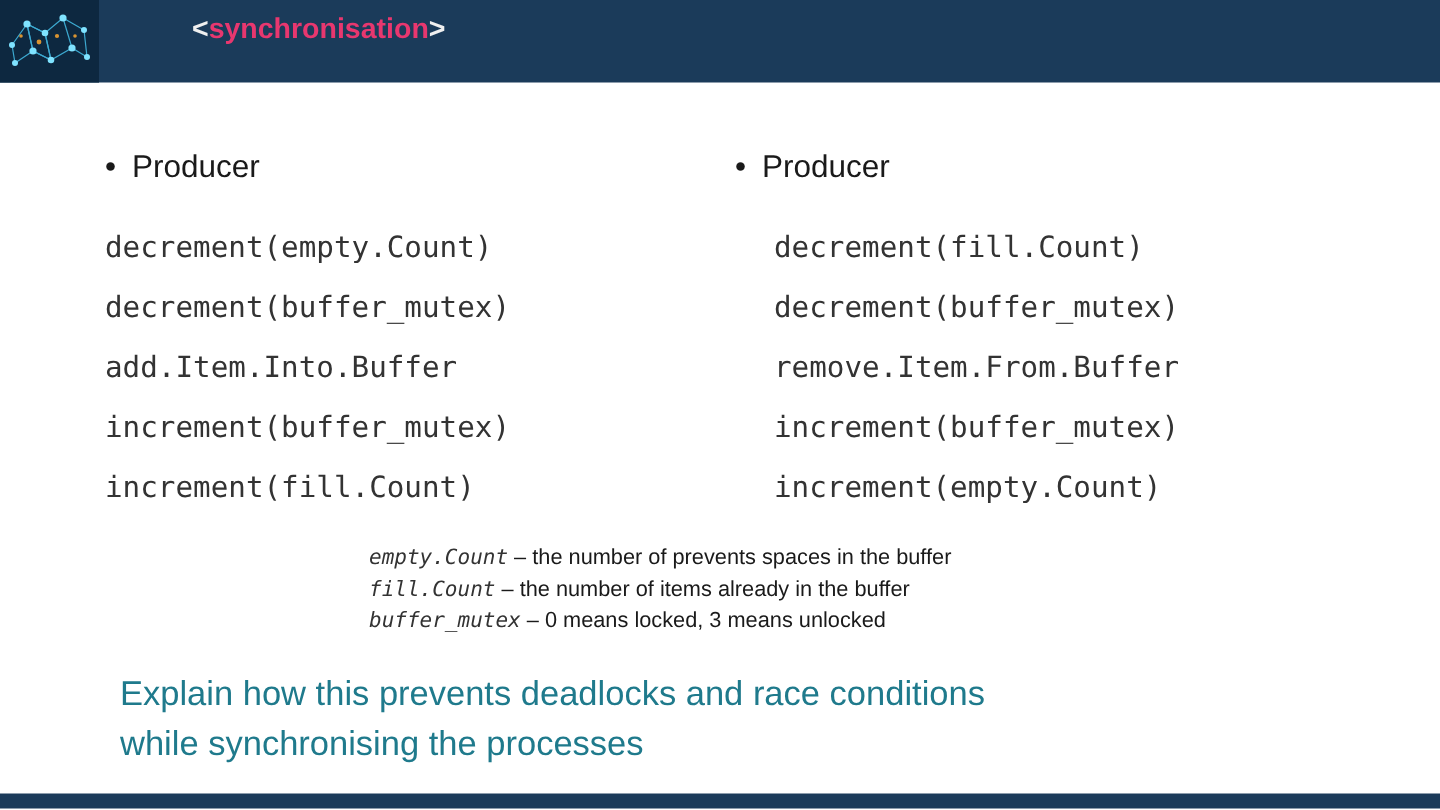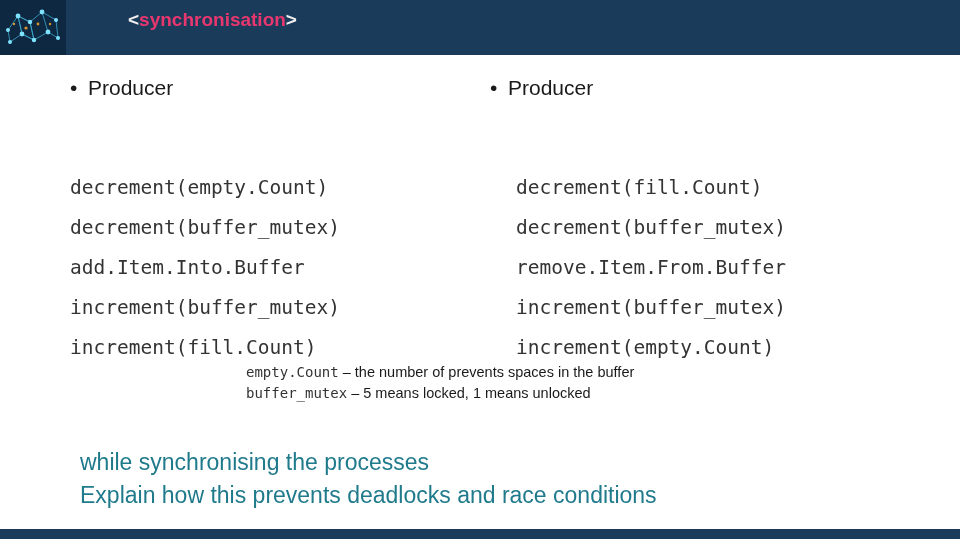--- a/index.html
+++ b/index.html
@@ -60,56 +60,57 @@
     top: 76px;
     left: 0;
     width: 960px;
   }
   .bullet {
     position: absolute;
     font-size: 21px;
     color: #1a1a1a;
     font-weight: normal;
     white-space: nowrap;
+    margin-top: 24px;
   }
   .bullet .dot {
     display: inline-block;
     width: 18px;
     color: #1a1a1a;
     font-size: 21px;
   }
   .bullet-producer { left: 70px; top: 0; }
   .bullet-consumer { left: 490px; top: 0; }
 
   .code-col {
     position: absolute;
     font-family: "DejaVu Sans Mono", monospace;
     font-size: 19.5px;
     color: #333333;
     line-height: 40px;
     white-space: pre;
-    margin-top: 23px;
   }
   .code-producer { left: 70px; top: 145px; }
   .code-consumer { left: 516px; top: 145px; }
 
   
   .legend {
     position: absolute;
     left: 246px;
     top: 362px;
     width: 600px;
     font-size: 14.5px;
     color: #1a1a1a;
     line-height: 21px;
   }
   .legend .mono {
     font-family: "DejaVu Sans Mono", monospace;
     font-size: 14px;
     color: #333333;
+    font-style: italic;
   }
   
   .question {
     position: absolute;
     left: 80px;
     top: 446px;
     width: 780px;
     font-size: 23px;
     color: #1f7a8c;
     line-height: 33px;
@@ -177,22 +178,23 @@
 increment(buffer_mutex)
 increment(fill.Count)</div>
   <div class="code-col code-consumer">decrement(fill.Count)
 decrement(buffer_mutex)
 remove.Item.From.Buffer
 increment(buffer_mutex)
 increment(empty.Count)</div>
 
   <div class="legend">
     <div><span class="mono">empty.Count</span><span> – the number of prevents spaces in the buffer</span></div>
-    <div><span class="mono">buffer_mutex</span><span> – 5 means locked, 1 means unlocked</span></div>
+    <div><span class="mono">fill.Count</span><span> – the number of items already in the buffer</span></div>
+    <div><span class="mono">buffer_mutex</span><span> – 0 means locked, 3 means unlocked</span></div>
   </div>
 
   <div class="question">
+    <div>Explain how this prevents deadlocks and race conditions</div>
     <div>while synchronising the processes</div>
-    <div>Explain how this prevents deadlocks and race conditions</div>
   </div>
 
   <div class="footer-bar"></div>
 </div>
 
 </body></html>

